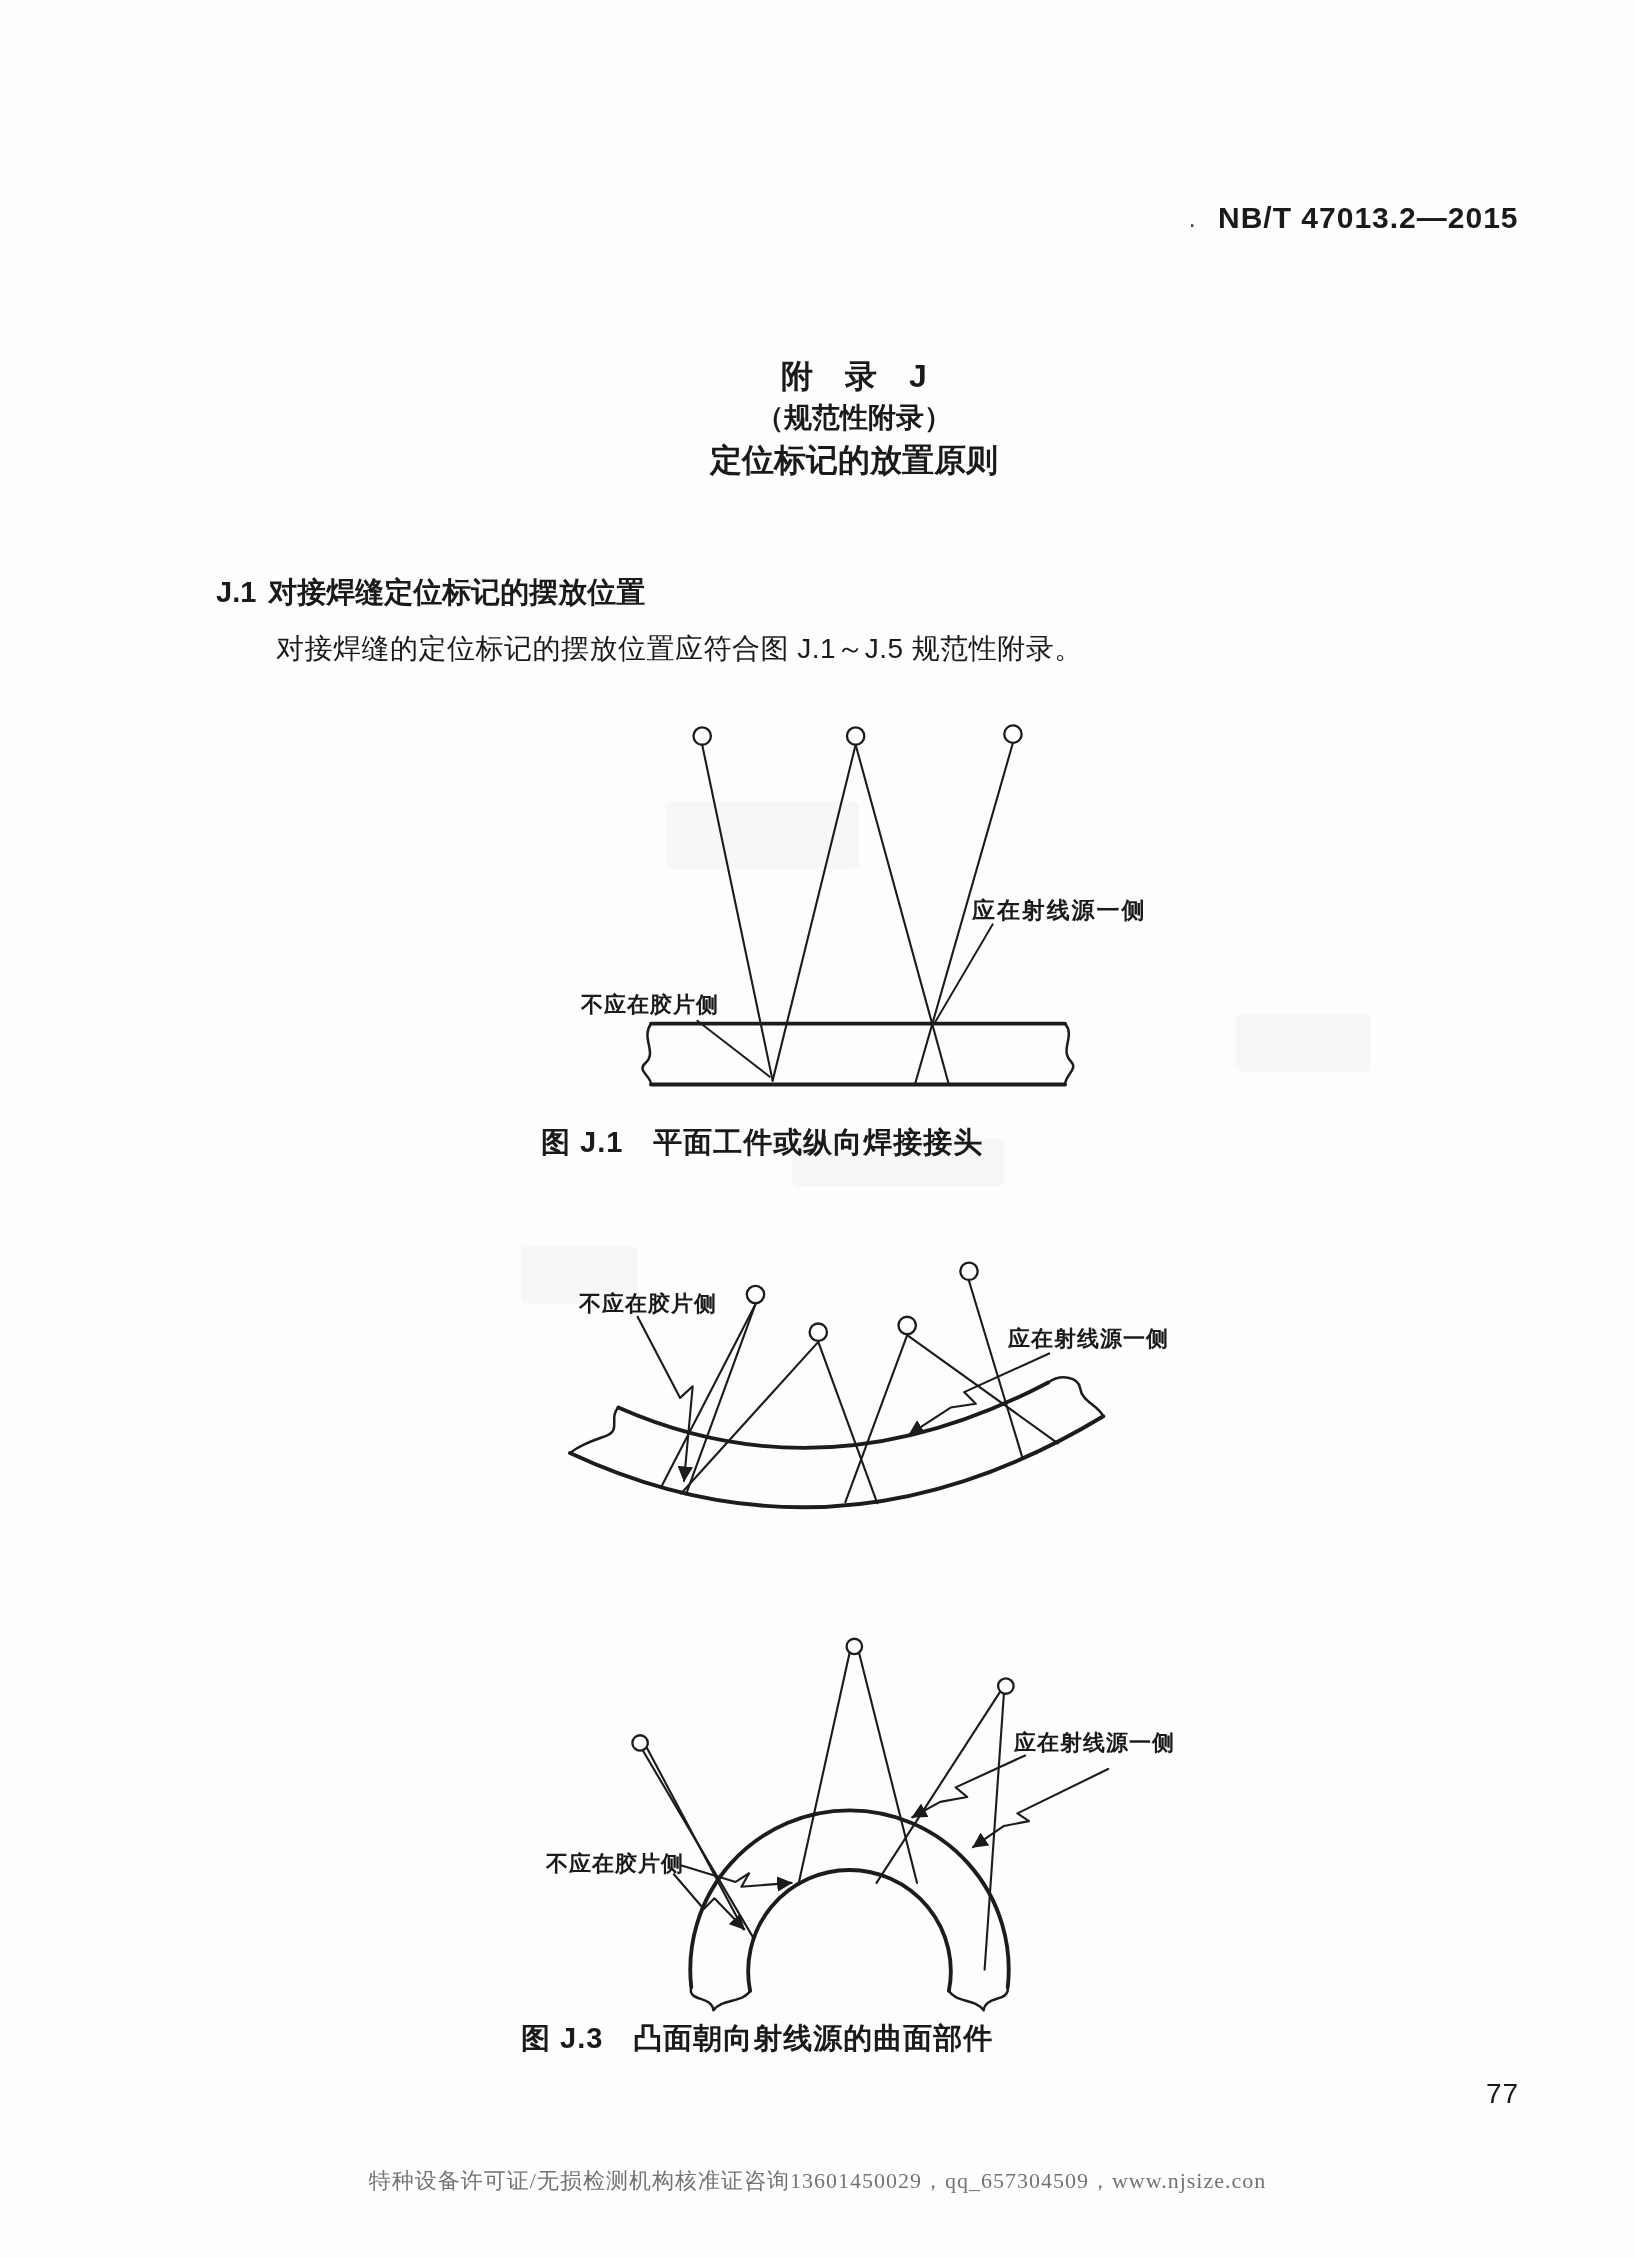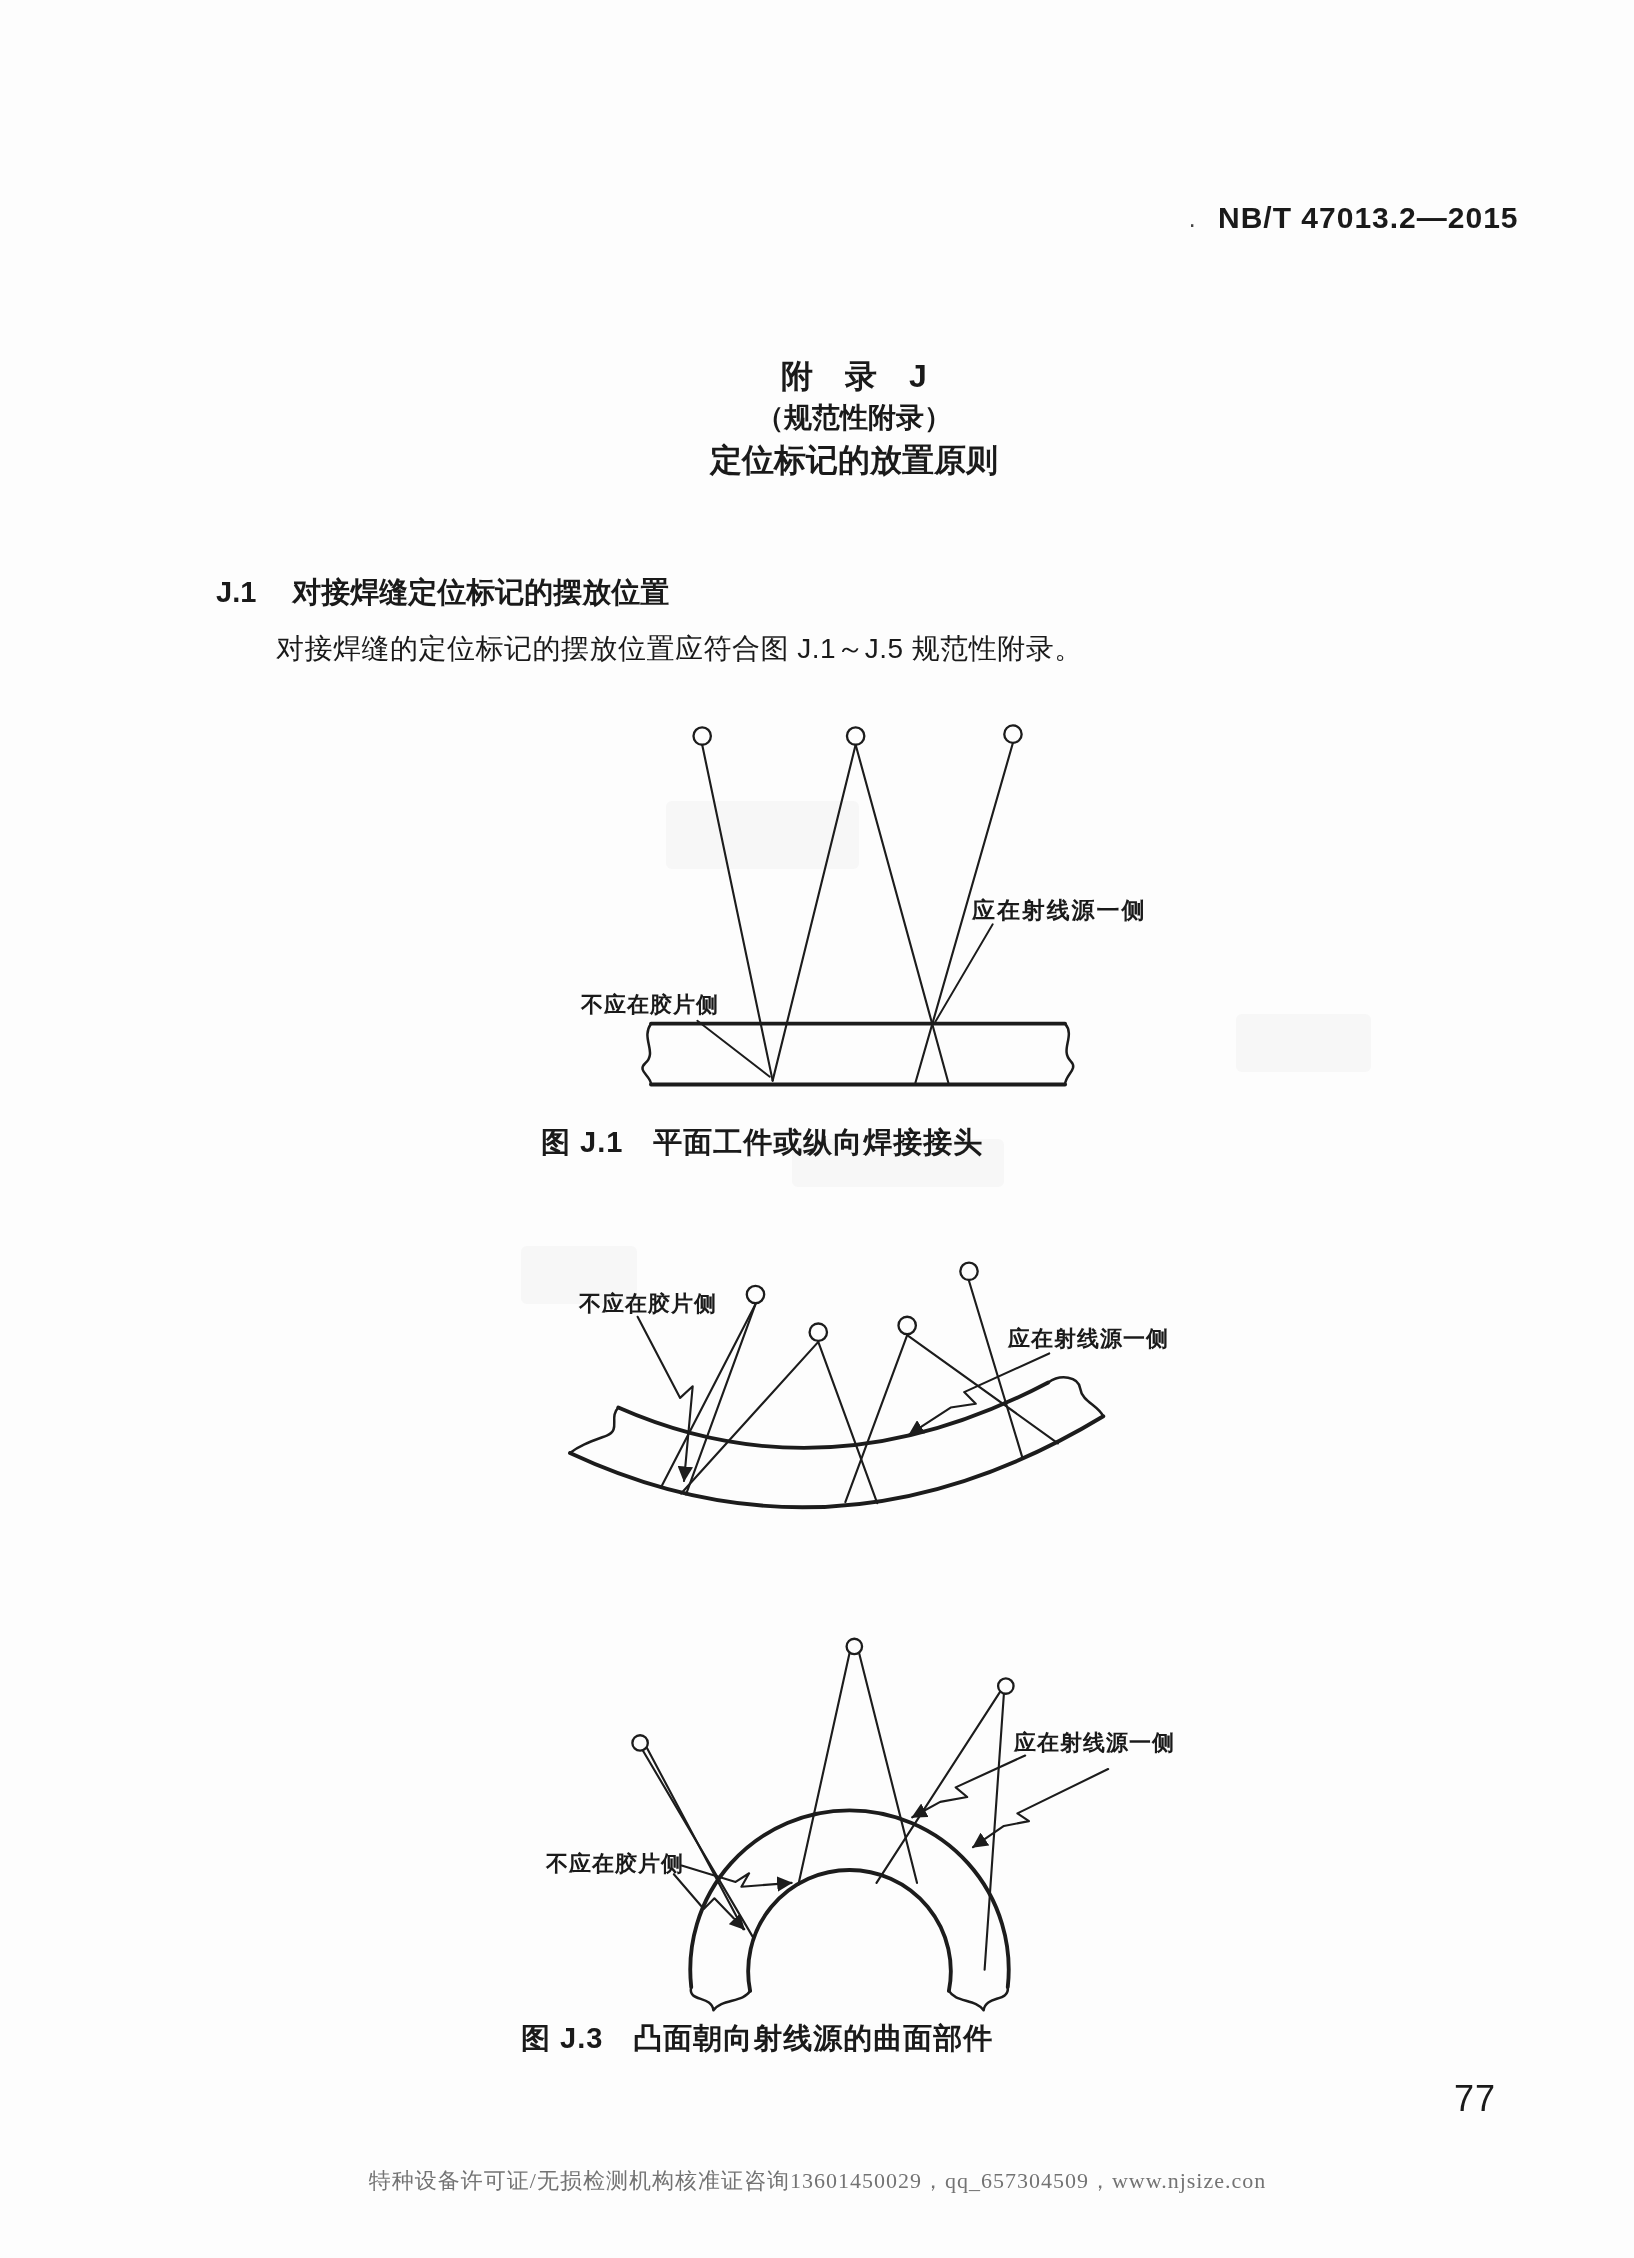--- a/index.html
+++ b/index.html
@@ -10,27 +10,27 @@
     overflow:hidden;
   }
   .abs{position:absolute;}
   .header-code{font-size:30px;font-weight:bold;letter-spacing:1px;white-space:nowrap;}
   .header-dot{font-size:25px;color:#444;}
   .app-title{width:676px;text-align:center;}
   .app-title .l1{font-size:32px;font-weight:bold;line-height:42px;}
   .app-title .l2{font-size:28px;font-weight:bold;line-height:42px;}
   .app-title .l3{font-size:32px;font-weight:bold;line-height:42px;}
   .section-heading{font-size:29px;font-weight:bold;white-space:nowrap;}
-  .section-heading .num{margin-right:36px;}
+  .section-heading .num{margin-right:12px;}
   .body-text{font-size:28px;white-space:nowrap;letter-spacing:0.5px;}
   .fig-label{font-size:22px;font-weight:bold;white-space:nowrap;letter-spacing:1px;}
   .fig-label.big{font-size:23px;letter-spacing:1.9px;}
   .caption{font-weight:bold;font-size:29px;text-align:left;white-space:nowrap;letter-spacing:1px;}
   .caption .fvar{font-family:"Liberation Serif","DejaVu Serif",serif;font-style:italic;font-weight:bold;padding:0 3.9px;}
-  .page-num{font-size:36px;letter-spacing:1px;}
+  .page-num{font-size:28px;letter-spacing:1px;margin-left:32px;}
   .footer-line{left:0;right:0;text-align:center;font-size:22px;letter-spacing:1px;
     color:#737373;font-family:"Liberation Serif","DejaVu Serif",serif;white-space:nowrap;}
   svg{display:block;}
   .artifact{background:rgba(60,60,60,0.03);border-radius:5.8px;pointer-events:none;}
 </style>
 </head>
 <body>
 
 <div class="page">
 

